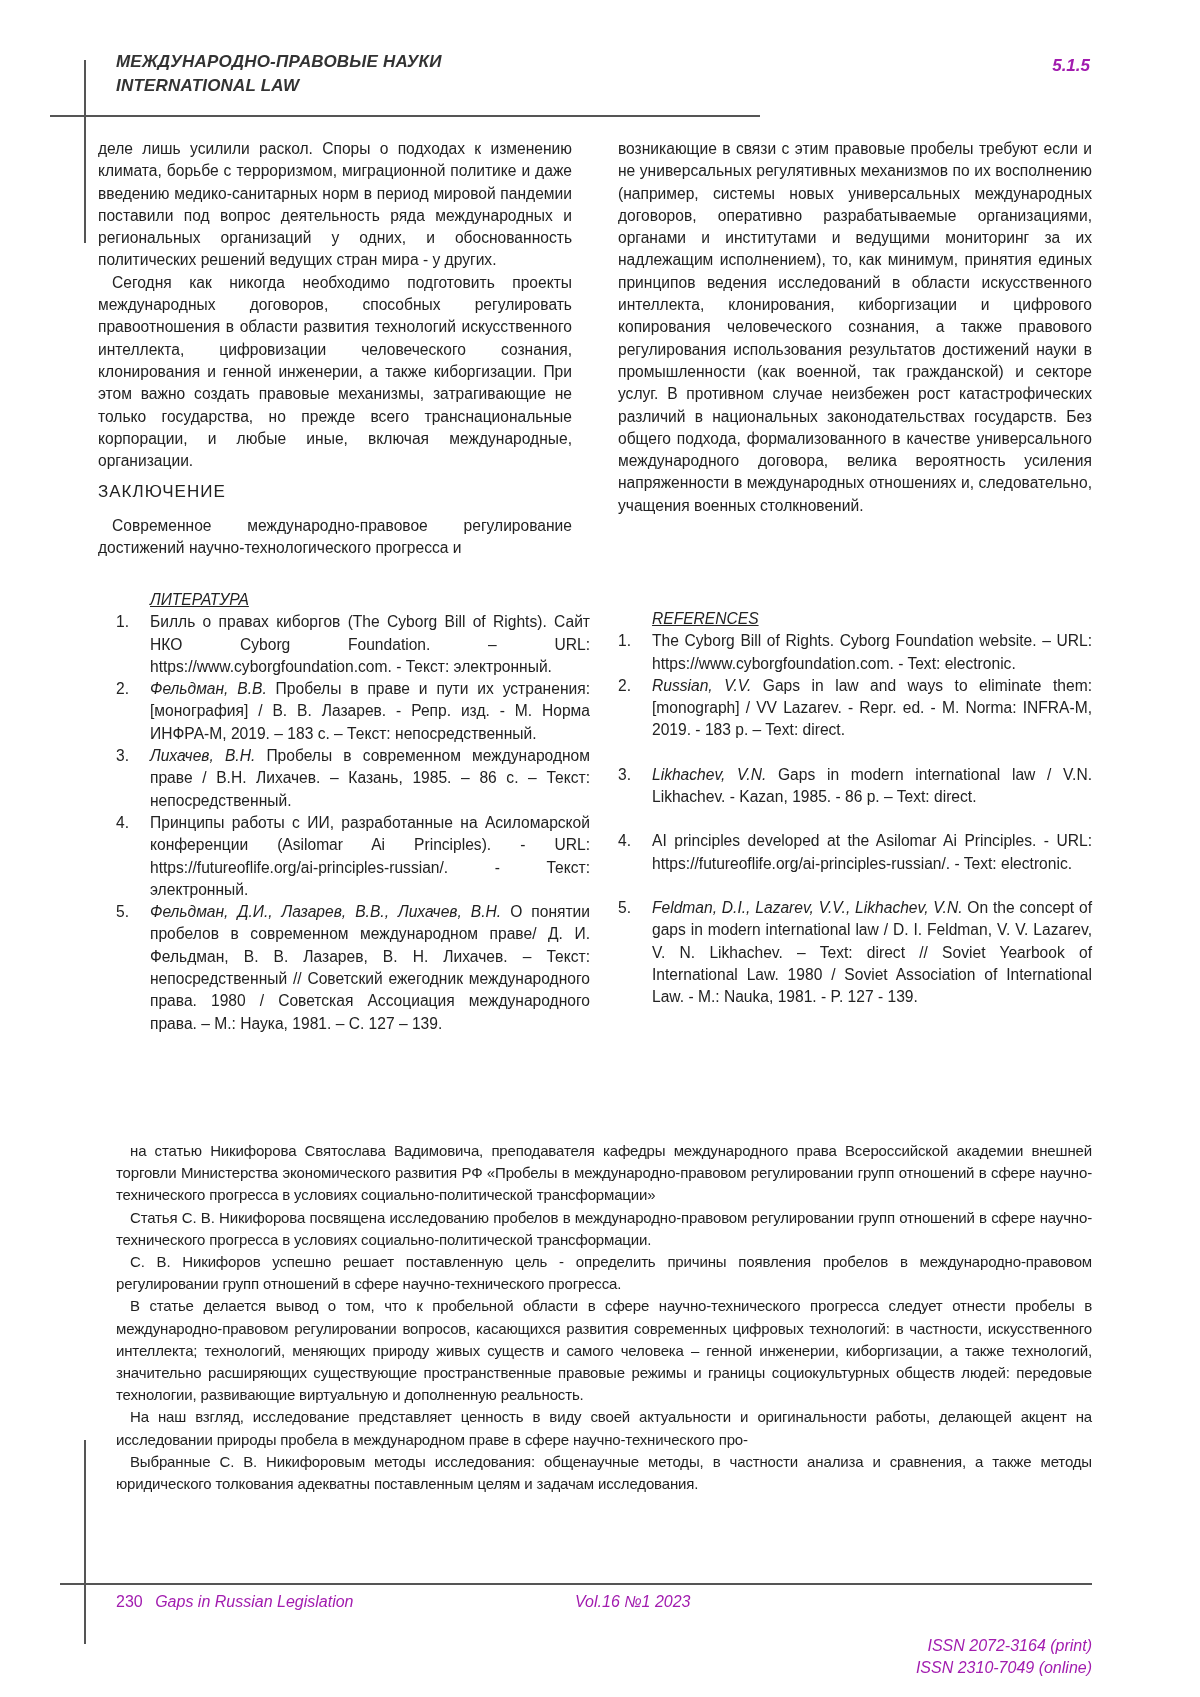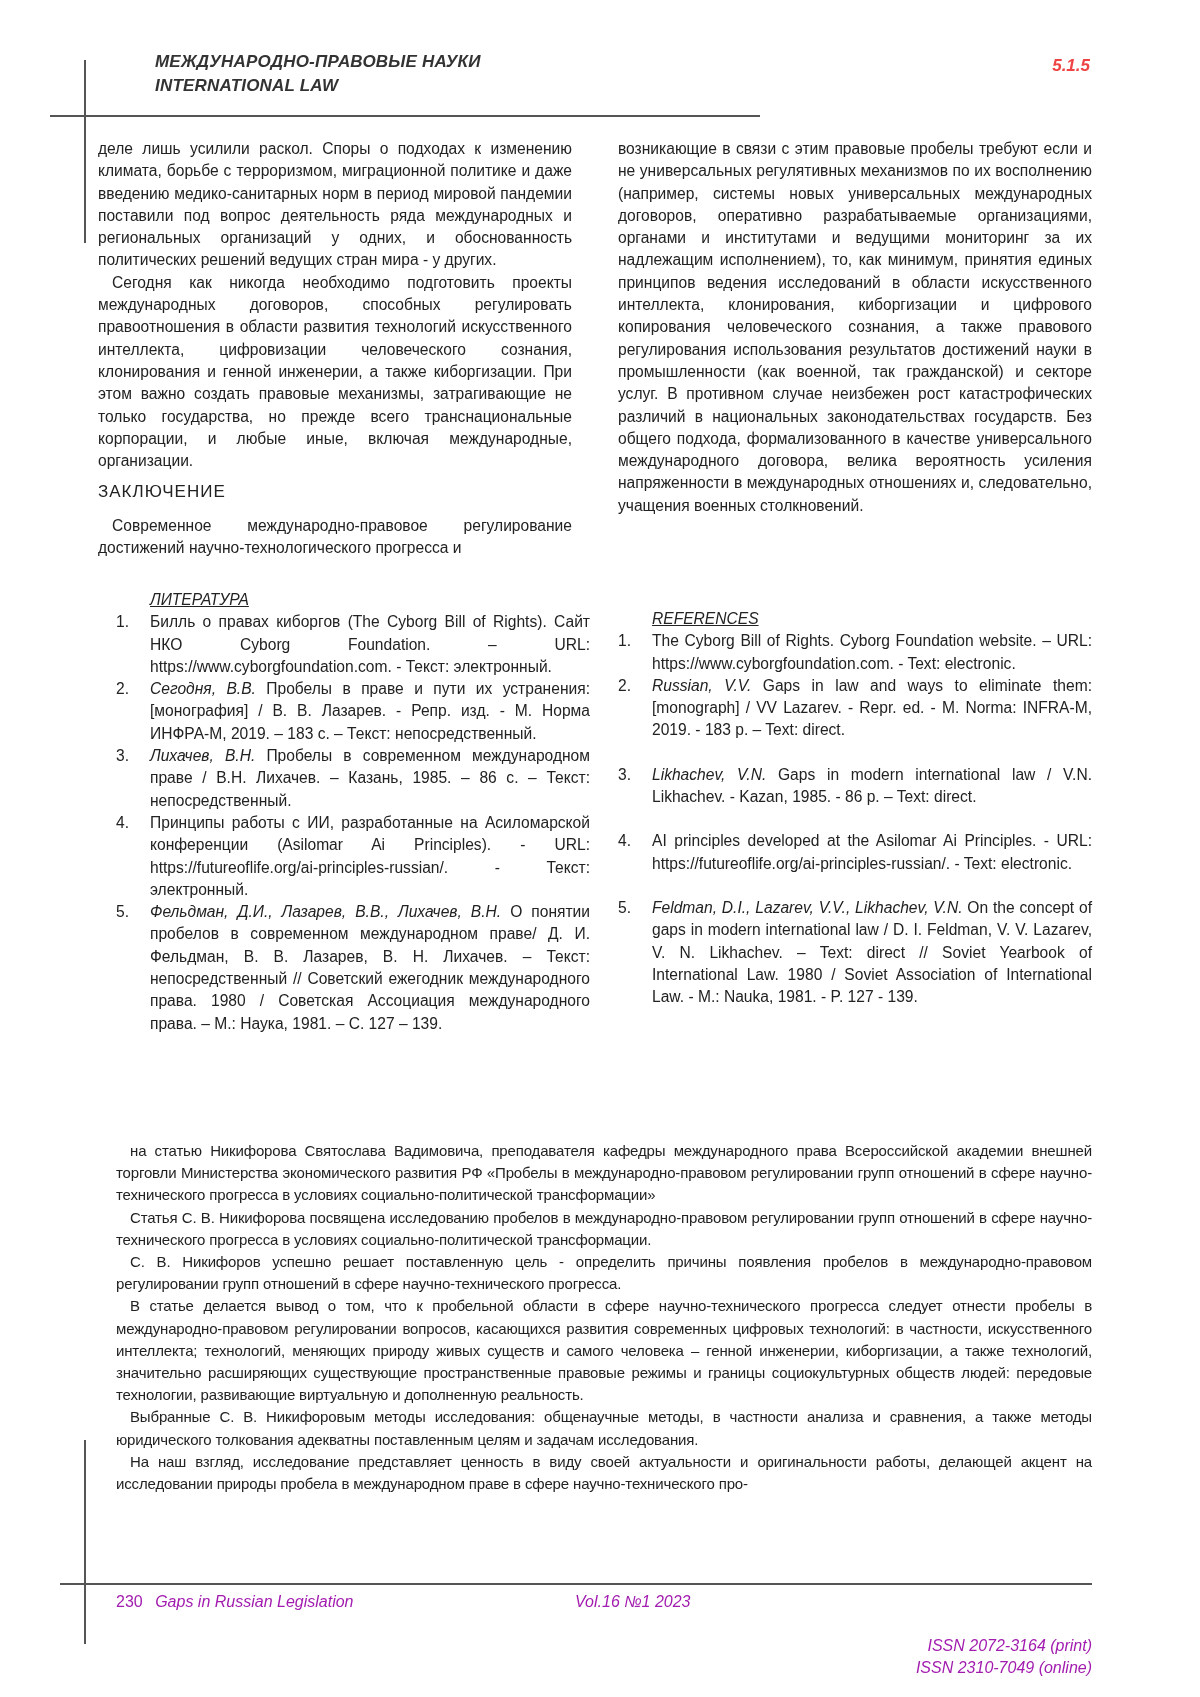--- a/index.html
+++ b/index.html
@@ -6,23 +6,23 @@
   body { width: 1200px; height: 1697px; position: relative; overflow: hidden;
          font-family: "Liberation Sans", "DejaVu Sans", sans-serif; color: #222; }
   .vline { position: absolute; left: 84px; width: 2px; background: #555; }
   .vline.top { top: 60px; height: 183px; }
   .vline.bottom { top: 1440px; height: 204px; }
   .hline { position: absolute; height: 2px; background: #555; }
   .hline.top { left: 50px; top: 115px; width: 710px; }
   .hline.bottom { left: 60px; top: 1583px; width: 1032px; }
 
   .hdr-section { position: absolute; left: 116px; top: 50px; font-style: italic; font-weight: bold;
-                 font-size: 17px; line-height: 24px; color: #333; letter-spacing: 0.2px; margin-left: 39px; }
+                 font-size: 17px; line-height: 24px; color: #333; letter-spacing: 0.2px; }
   .hdr-code { position: absolute; right: 110px; top: 56px; font-style: italic; font-weight: bold;
-              font-size: 17px; color: #ef4444; }
+              font-size: 17px; color: #a21caf; }
 
   .col { position: absolute; width: 474px; font-size: 15.6px; line-height: 22.3px; text-align: justify; }
   .col.left { left: 98px; top: 138px; }
   .col.right { left: 618px; top: 138px; }
   .col p { margin: 0; }
   .indent { text-indent: 14px; }
   .heading { font-size: 17px; letter-spacing: 1px; margin: 9px 0 11px 0 !important; text-align: left; }
 
   .refs { position: absolute; width: 474px; font-size: 15.6px; line-height: 22.3px; }
   .refs.left { left: 116px; top: 589px; }
@@ -71,21 +71,21 @@
 </div>
 
 <div class="refs left">
   <div class="refs-title">ЛИТЕРАТУРА</div>
   <div class="ref">
     <span class="num">1.</span>
     <span class="txt"><i></i><span>Билль о правах киборгов (The Cyborg Bill of Rights). Сайт НКО Cyborg Foundation. – URL: https://www.cyborgfoundation.com. - Текст: электронный.</span></span>
   </div>
   <div class="ref">
     <span class="num">2.</span>
-    <span class="txt"><i>Сегодня, В.В.</i><span> Пробелы в праве и пути их устранения: [монография] / В. В. Лазарев. - Репр. изд. - М. Норма ИНФРА-М, 2019. – 183 с. – Текст: непосредственный.</span></span>
+    <span class="txt"><i>Фельдман, В.В.</i><span> Пробелы в праве и пути их устранения: [монография] / В. В. Лазарев. - Репр. изд. - М. Норма ИНФРА-М, 2019. – 183 с. – Текст: непосредственный.</span></span>
   </div>
   <div class="ref">
     <span class="num">3.</span>
     <span class="txt"><i>Лихачев, В.Н.</i><span> Пробелы в современном международном праве / В.Н. Лихачев. – Казань, 1985. – 86 с. – Текст: непосредственный.</span></span>
   </div>
   <div class="ref">
     <span class="num">4.</span>
     <span class="txt"><i></i><span>Принципы работы с ИИ, разработанные на Асиломарской конференции (Asilomar Ai Principles). - URL: https://futureoflife.org/ai-principles-russian/. - Текст: электронный.</span></span>
   </div>
   <div class="ref">
@@ -119,22 +119,22 @@
     <span class="num">5.</span>
     <span class="txt"><i>Feldman, D.I., Lazarev, V.V., Likhachev, V.N.</i><span> On the concept of gaps in modern international law / D. I. Feldman, V. V. Lazarev, V. N. Likhachev. – Text: direct // Soviet Yearbook of International Law. 1980 / Soviet Association of International Law. - M.: Nauka, 1981. - P. 127 - 139.</span></span>
   </div>
 </div>
 
 <div class="review">
   <p class="indent">на статью Никифорова Святослава Вадимовича, преподавателя кафедры международного права Всероссийской академии внешней торговли Министерства экономического развития РФ «Пробелы в международно-правовом регулировании групп отношений в сфере научно-технического прогресса в условиях социально-политической трансформации»</p>
   <p class="indent">Статья С. В. Никифорова посвящена исследованию пробелов в международно-правовом регулировании групп отношений в сфере научно-технического прогресса в условиях социально-политической трансформации.</p>
   <p class="indent">С. В. Никифоров успешно решает поставленную цель - определить причины появления пробелов в международно-правовом регулировании групп отношений в сфере научно-технического прогресса.</p>
   <p class="indent">В статье делается вывод о том, что к пробельной области в сфере научно-технического прогресса следует отнести пробелы в международно-правовом регулировании вопросов, касающихся развития современных цифровых технологий: в частности, искусственного интеллекта; технологий, меняющих природу живых существ и самого человека – генной инженерии, киборгизации, а также технологий, значительно расширяющих существующие пространственные правовые режимы и границы социокультурных обществ людей: передовые технологии, развивающие виртуальную и дополненную реальность.</p>
+  <p class="indent">На наш взгляд, исследование представляет ценность в виду своей актуальности и оригинальности работы, делающей акцент на исследовании природы пробела в международном праве в сфере научно-технического про-</p>
   <p class="indent">Выбранные С. В. Никифоровым методы исследования: общенаучные методы, в частности анализа и сравнения, а также методы юридического толкования адекватны поставленным целям и задачам исследования.</p>
-  <p class="indent">На наш взгляд, исследование представляет ценность в виду своей актуальности и оригинальности работы, делающей акцент на исследовании природы пробела в международном праве в сфере научно-технического про-</p>
 </div>
 
 <div class="ftr left">
   <span class="pg">230</span>
   <span>Gaps in Russian Legislation</span>
 </div>
 <div class="ftr mid">Vol.16  №1  2023</div>
 <div class="ftr right">
   <div>ISSN 2072-3164 (print)</div>
   <div>ISSN 2310-7049 (online)</div>

